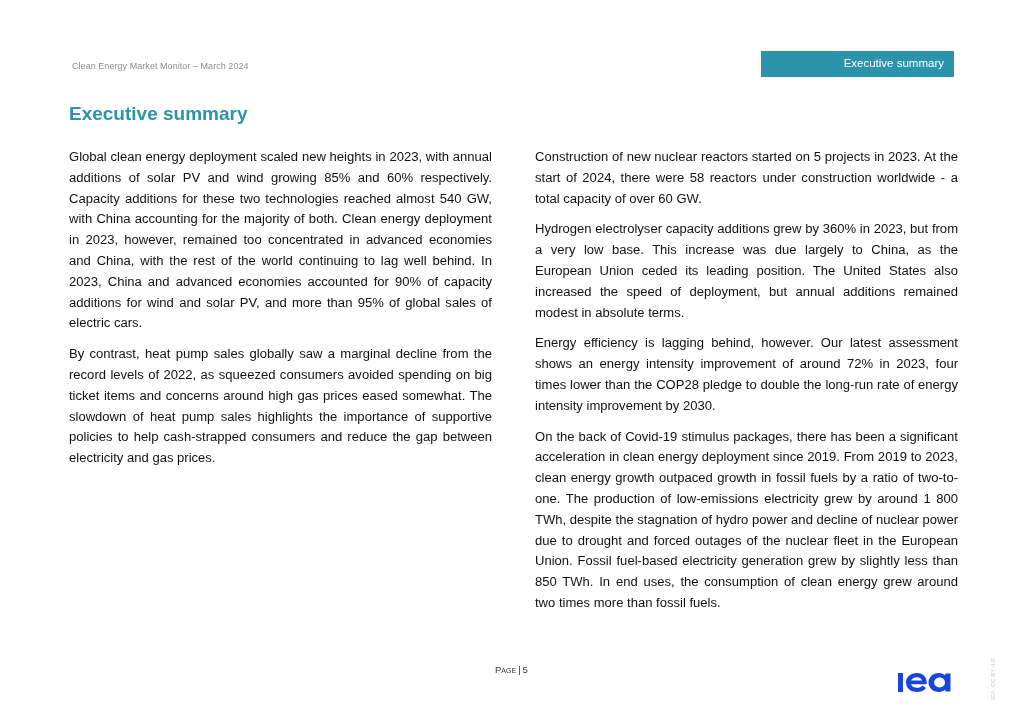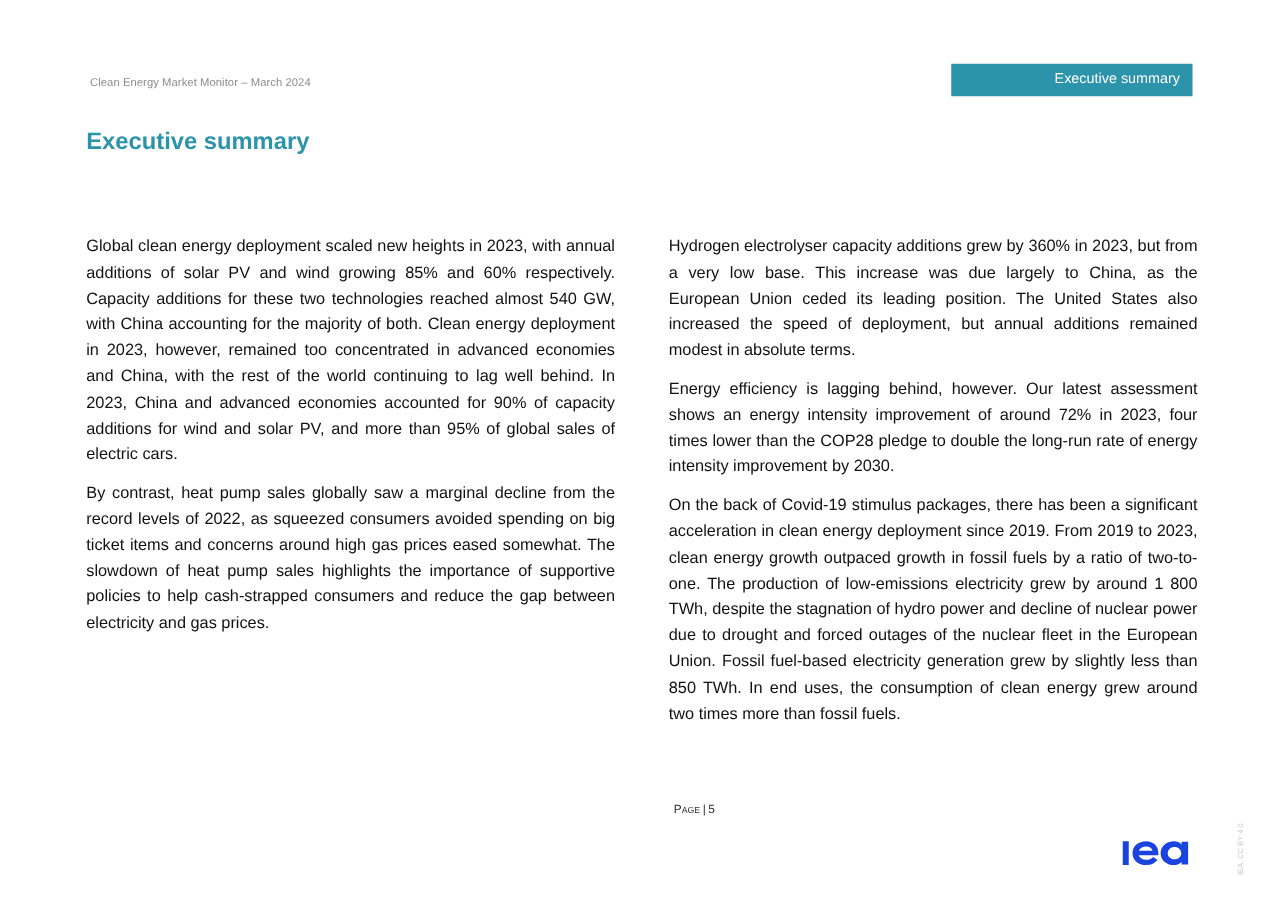--- a/index.html
+++ b/index.html
@@ -42,39 +42,37 @@
       top: 103px;
       margin: 0;
       font-size: 19px;
       font-weight: bold;
       color: #2b93aa;
     }
     .column {
       position: absolute;
       top: 147px;
       width: 423px;
-      margin-top: 40px;
     }
     .col-left { left: 69px; }
     .col-right { left: 535px; }
     .para {
       margin: 0 0 10px 0;
       font-size: 13.05px;
       line-height: 20.8px;
       text-align: justify;
       color: #111111;
     }
     .footer-page {
       position: absolute;
       left: 495px;
-      top: 642px;
+      top: 664px;
       font-size: 9.5px;
       color: #333333;
       font-variant: small-caps;
-      margin-left: 44px;
     }
     .footer-page .sep { margin: 0 2px; }
     .iea-logo {
       position: absolute;
       left: 898px;
       top: 668px;
       width: 58px;
       height: 26px;
     }
     .license {
@@ -96,20 +94,21 @@
 <div class="section-tab">Executive summary</div>
 
 <h1 class="page-title">Executive summary</h1>
 
 <div class="column col-left">
   <p class="para">Global clean energy deployment scaled new heights in 2023, with annual additions of solar PV and wind growing 85% and 60% respectively. Capacity additions for these two technologies reached almost 540 GW, with China accounting for the majority of both. Clean energy deployment in 2023, however, remained too concentrated in advanced economies and China, with the rest of the world continuing to lag well behind. In 2023, China and advanced economies accounted for 90% of capacity additions for wind and solar PV, and more than 95% of global sales of electric cars.</p>
   <p class="para">By contrast, heat pump sales globally saw a marginal decline from the record levels of 2022, as squeezed consumers avoided spending on big ticket items and concerns around high gas prices eased somewhat. The slowdown of heat pump sales highlights the importance of supportive policies to help cash-strapped consumers and reduce the gap between electricity and gas prices.</p>
 </div>
 
 <div class="column col-right">
+  <p class="para">Construction of new nuclear reactors started on 5 projects in 2023. At the start of 2024, there were 58 reactors under construction worldwide - a total capacity of over 60 GW.</p>
   <p class="para">Hydrogen electrolyser capacity additions grew by 360% in 2023, but from a very low base. This increase was due largely to China, as the European Union ceded its leading position. The United States also increased the speed of deployment, but annual additions remained modest in absolute terms.</p>
   <p class="para">Energy efficiency is lagging behind, however. Our latest assessment shows an energy intensity improvement of around 72% in 2023, four times lower than the COP28 pledge to double the long-run rate of energy intensity improvement by 2030.</p>
   <p class="para">On the back of Covid-19 stimulus packages, there has been a significant acceleration in clean energy deployment since 2019. From 2019 to 2023, clean energy growth outpaced growth in fossil fuels by a ratio of two-to-one. The production of low-emissions electricity grew by around 1 800 TWh, despite the stagnation of hydro power and decline of nuclear power due to drought and forced outages of the nuclear fleet in the European Union. Fossil fuel-based electricity generation grew by slightly less than 850 TWh. In end uses, the consumption of clean energy grew around two times more than fossil fuels.</p>
 </div>
 
 <div class="footer-page">
   <span>Page</span><span class="sep">|</span><span>5</span>
 </div>
 
 <svg class="iea-logo" viewBox="0 0 58 26" xmlns="http://www.w3.org/2000/svg">

